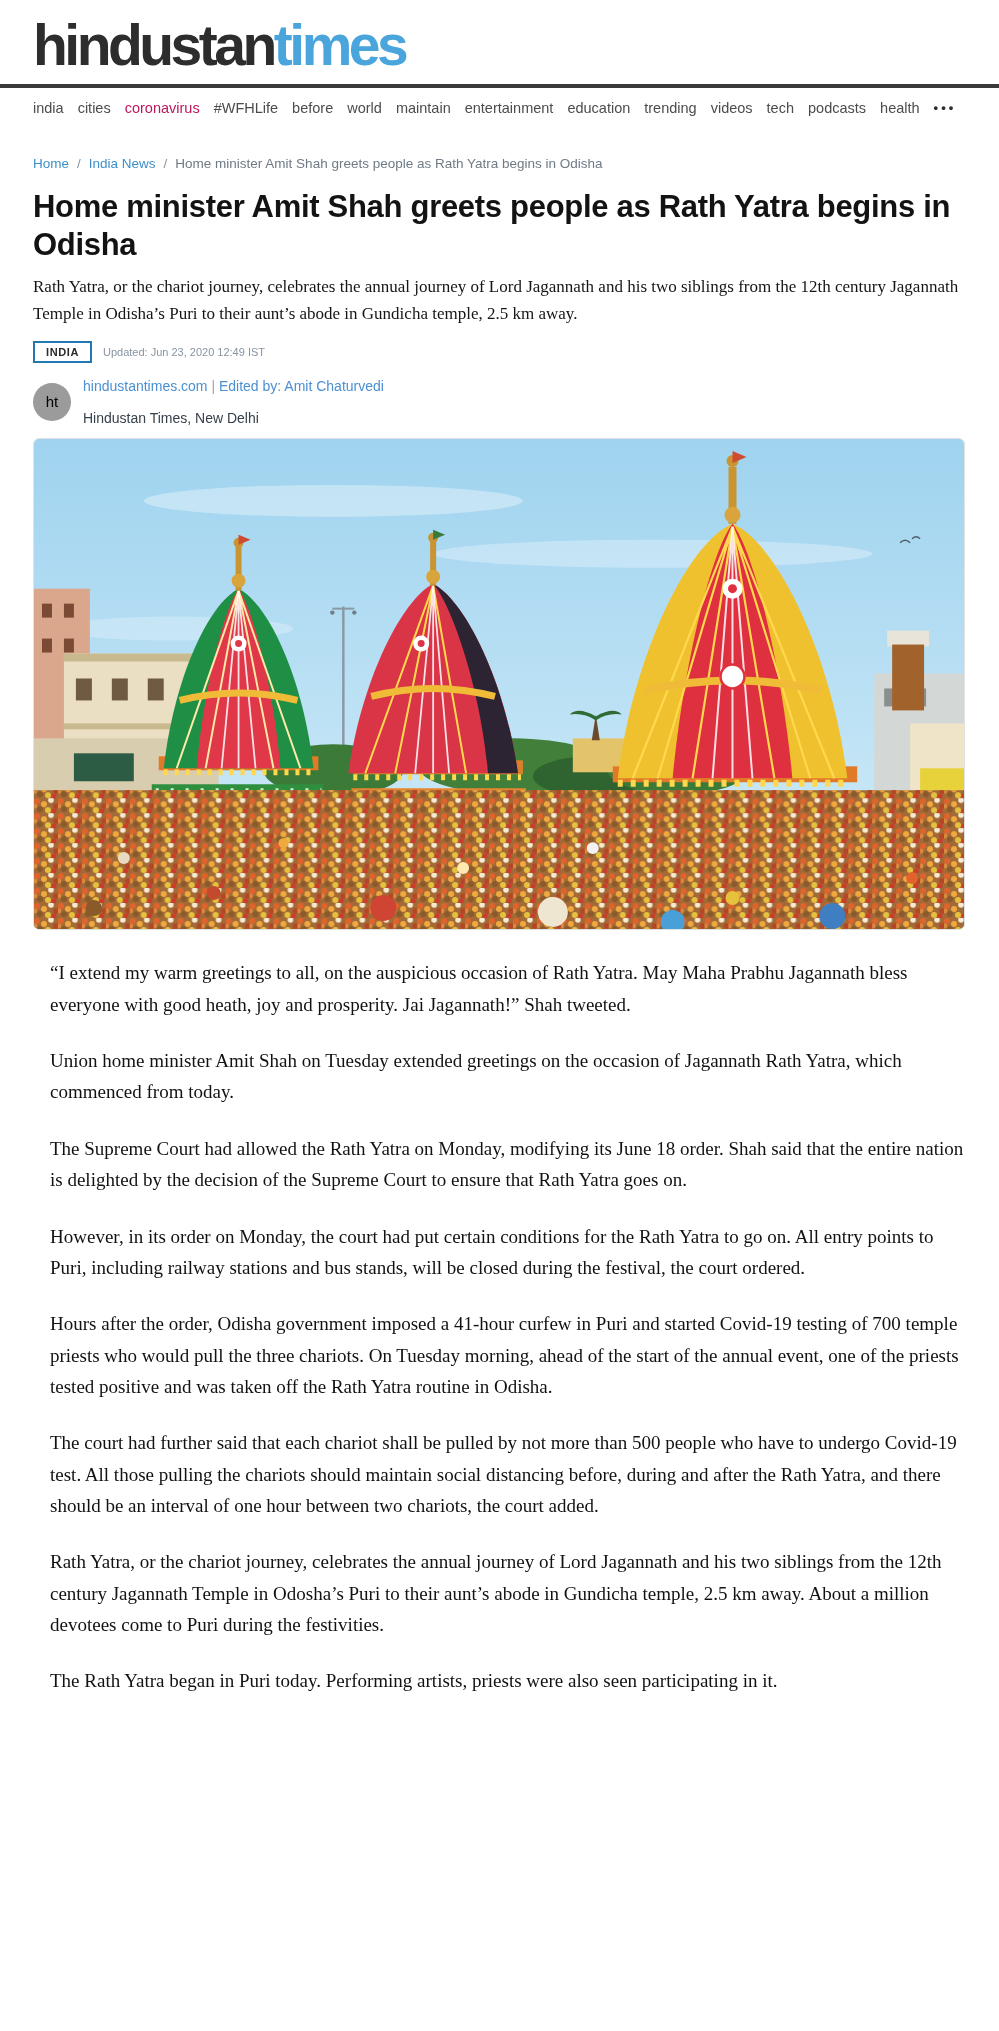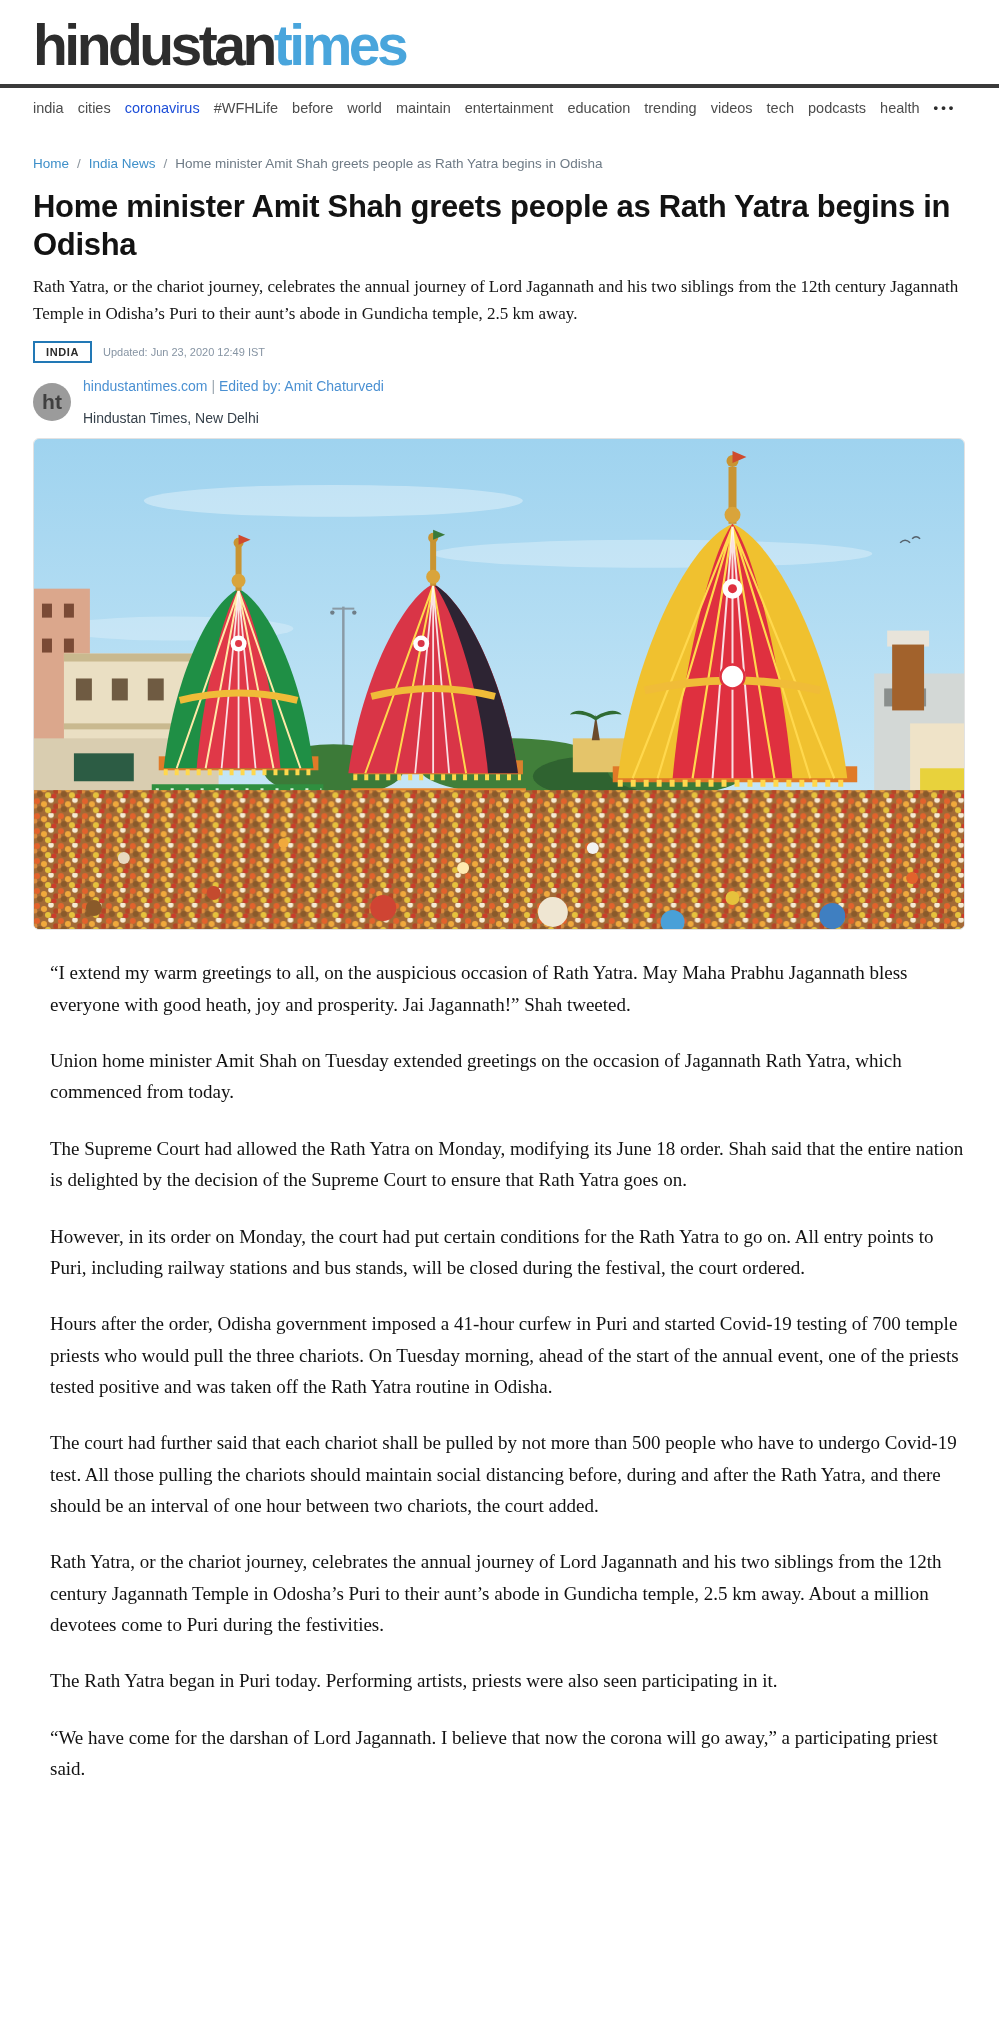--- a/index.html
+++ b/index.html
@@ -9,40 +9,40 @@
 
   
   .logo { padding:16px 0 8px; font-weight:bold; font-size:57px; letter-spacing:-3.5px; line-height:1.05; cursor:pointer; }
   .logo .dark { color:#2d2d2d; }
   .logo .blue { color:#49a5dc; }
   .top-divider { height:4px; background:#3a3a3a; }
 
   
   .nav { display:flex; align-items:center; gap:14px; padding:12px 0 9px; font-size:14.5px; }
   .nav a { color:#4c4c4c; text-decoration:none; cursor:pointer; white-space:nowrap; }
-  .nav a.blue { color:#1d4ed8; }
+  .nav a.blue { color:#be185d; }
   .nav-more { color:#2d2d2d; font-weight:bold; letter-spacing:3px; cursor:pointer; font-size:13px; }
 
   
   .breadcrumb { margin-top:31px; font-size:13.5px; display:flex; gap:8px; align-items:center; }
   .breadcrumb a { color:#3e8fc9; text-decoration:none; cursor:pointer; }
   .breadcrumb .sep { color:#8a949d; }
   .breadcrumb .current { color:#6e7a85; }
 
   
   h1.headline { font-size:31px; line-height:1.22; margin:17px 0 0; color:#131313; letter-spacing:-0.3px; font-weight:bold; max-width:945px; }
   .subtitle { font-family:"Liberation Serif",serif; font-size:17px; line-height:1.56; margin-top:11px; color:#151515; max-width:935px; }
 
   
   .meta-row { margin-top:13px; display:flex; align-items:center; gap:11px; }
   .badge { border:2px solid #2278b5; padding:3px 11px; font-size:11px; font-weight:bold; color:#2b2b2b; letter-spacing:0.6px; background:#fff; }
   .updated { font-size:11px; color:#8694a3; }
 
   .author-row { margin-top:15px; display:flex; gap:12px; align-items:center; }
-  .avatar { width:38px; height:38px; border-radius:50%; background:#9b9b9b; color:#404040; display:flex; align-items:center; justify-content:center; font-weight:bold; font-size:21px; flex:0 0 auto; }
+  .avatar { width:38px; height:38px; border-radius:50%; background:#9b9b9b; color:#000000; display:flex; align-items:center; justify-content:center; font-weight:normal; font-size:15px; flex:0 0 auto; }
   .author-line1 { font-size:14px; color:#4a90d2; cursor:pointer; }
   .author-line1 .pipe { color:#9aa6b0; }
   .author-line2 { font-size:14px; color:#36414b; margin-top:16px; }
 
   
   figure.hero { margin:12px 0 0; border:1px solid #e2e2e2; border-radius:6px; overflow:hidden; }
   figure.hero svg { display:block; width:100%; height:auto; }
 
   
   .article-body { margin-top:27px; padding-left:17px; font-family:"Liberation Serif",serif; font-size:19px; line-height:1.65; color:#121212; }
@@ -257,17 +257,16 @@
 
     <div class="article-body">
       <p>“I extend my warm greetings to all, on the auspicious occasion of Rath Yatra. May Maha Prabhu Jagannath bless everyone with good heath, joy and prosperity. Jai Jagannath!” Shah tweeted.</p>
       <p>Union home minister Amit Shah on Tuesday extended greetings on the occasion of Jagannath Rath Yatra, which commenced from today.</p>
       <p>The Supreme Court had allowed the Rath Yatra on Monday, modifying its June 18 order. Shah said that the entire nation is delighted by the decision of the Supreme Court to ensure that Rath Yatra goes on.</p>
       <p>However, in its order on Monday, the court had put certain conditions for the Rath Yatra to go on. All entry points to Puri, including railway stations and bus stands, will be closed during the festival, the court ordered.</p>
       <p>Hours after the order, Odisha government imposed a 41-hour curfew in Puri and started Covid-19 testing of 700 temple priests who would pull the three chariots. On Tuesday morning, ahead of the start of the annual event, one of the priests tested positive and was taken off the Rath Yatra routine in Odisha.</p>
       <p>The court had further said that each chariot shall be pulled by not more than 500 people who have to undergo Covid-19 test. All those pulling the chariots should maintain social distancing before, during and after the Rath Yatra, and there should be an interval of one hour between two chariots, the court added.</p>
       <p>Rath Yatra, or the chariot journey, celebrates the annual journey of Lord Jagannath and his two siblings from the 12th century Jagannath Temple in Odosha’s Puri to their aunt’s abode in Gundicha temple, 2.5 km away. About a million devotees come to Puri during the festivities.</p>
       <p>The Rath Yatra began in Puri today. Performing artists, priests were also seen participating in it.</p>
-      <p>“We have come for the darshan of Lord Jagannath. I believe that now the corona will go away,” a participating priest said.</p>
     </div>
 
   </div>
 </div>
 
 </body></html>

